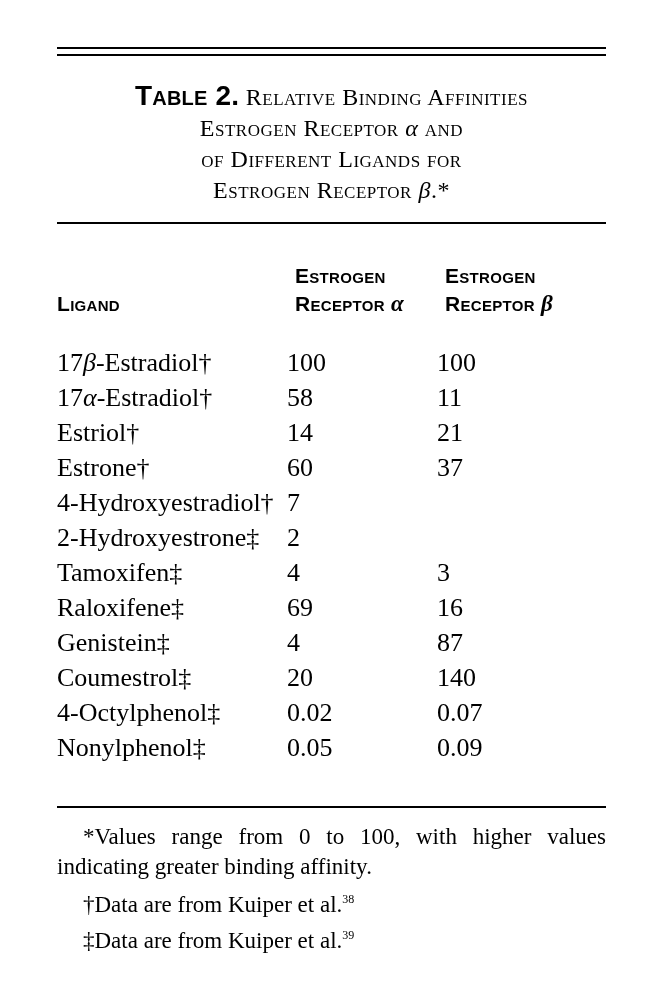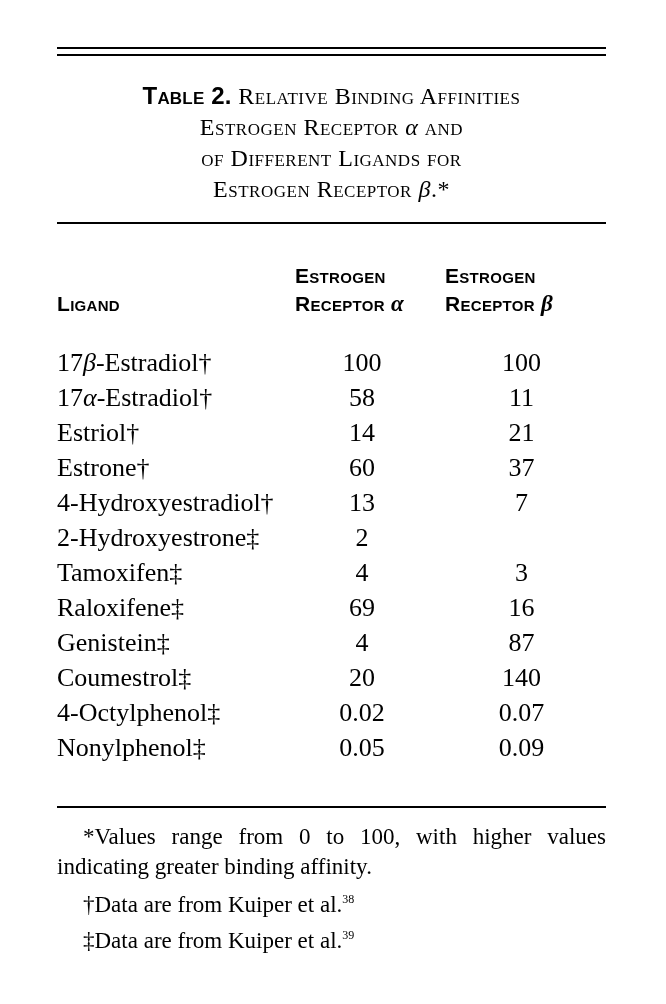--- a/index.html
+++ b/index.html
@@ -16,39 +16,39 @@
     border-top:2px solid #000;border-bottom:2px solid #000;}
   .rule-single{position:absolute;left:0;width:549px;height:2px;background:#000;}
   .rule-mid{top:222px;}
   .rule-bottom{top:806px;}
 
   
   .title{position:absolute;left:0;top:80px;width:549px;text-align:center;
     font-size:24px;line-height:31px;font-variant:small-caps;letter-spacing:0.5px;}
   .title .tnum{
     font-family:"Liberation Sans","DejaVu Sans",sans-serif;
-    font-weight:bold;font-size:24px;letter-spacing:0.2px;}
+    font-weight:bold;font-size:28px;letter-spacing:0.2px;}
   .greek{font-style:italic;font-variant:normal;font-family:"Liberation Serif","DejaVu Serif",serif;}
 
   
   .thead{position:absolute;left:0;top:260px;width:549px;height:58px;
     display:grid;grid-template-columns:230px 150px 169px;align-items:end;
     font-family:"Liberation Sans","DejaVu Sans",sans-serif;
     font-weight:bold;font-size:21px;line-height:28px;
     font-variant:small-caps;letter-spacing:0.3px;}
   .thead .hcell{text-align:left;white-space:nowrap;position:relative;left:8px;}
   .thead .hcell-ligand{text-align:left;left:0;}
   .hsym{font-family:"Liberation Serif","DejaVu Serif",serif;
     font-style:italic;font-weight:bold;font-variant:normal;font-size:23px;}
 
   
   .tbody{position:absolute;left:0;top:345px;width:549px;font-size:26px;}
   .trow{display:grid;grid-template-columns:230px 150px 169px;height:35px;align-items:center;}
   .cell-ligand{text-align:left;white-space:nowrap;}
-  .cell-num{text-align:center;}
+  .cell-num{}
 
   
   .footnotes{position:absolute;left:0;top:822px;width:549px;
     font-size:23px;line-height:30px;}
   .footnotes p{margin:0;text-indent:26px;text-align:justify;}
   .footnotes p.fn-0{margin-bottom:8px;}
   .footnotes p.fn-1{margin-bottom:6px;text-align:left;}
   .footnotes p.fn-2{text-align:left;}
   .fn-sup{font-size:12px;vertical-align:super;line-height:0;}
 </style>
@@ -96,21 +96,20 @@
         <div class="cell-num">14</div>
         <div class="cell-num">21</div>
       </div>
       <div class="trow row-3">
         <div class="cell-ligand">Estrone†</div>
         <div class="cell-num">60</div>
         <div class="cell-num">37</div>
       </div>
       <div class="trow row-4">
         <div class="cell-ligand">4-Hydroxyestradiol†</div>
-        <div class="cell-num">13</div>
         <div class="cell-num">7</div>
       </div>
       <div class="trow row-5">
         <div class="cell-ligand">2-Hydroxyestrone‡</div>
         <div class="cell-num">2</div>
       </div>
       <div class="trow row-6">
         <div class="cell-ligand">Tamoxifen‡</div>
         <div class="cell-num">4</div>
         <div class="cell-num">3</div>

